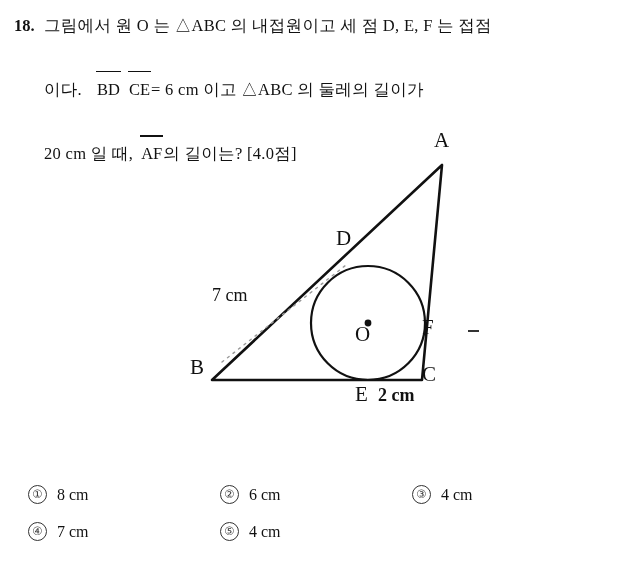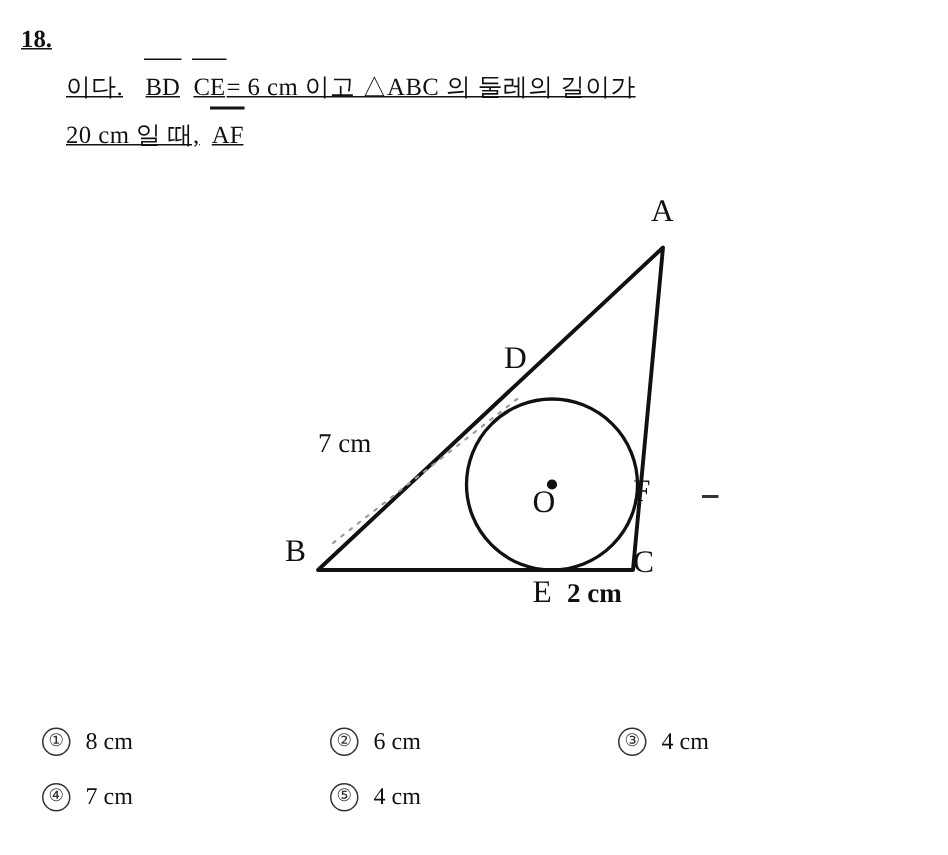--- a/index.html
+++ b/index.html
@@ -27,39 +27,39 @@
     left: 14px;
     top: 10px;
     width: 606px;
   }
   .q-line {
     display: flex;
     align-items: baseline;
     font-size: 16.5px;
     line-height: 1.95;
     white-space: nowrap;
-    text-decoration: underline;
   }
   .q-num {
     font-weight: bold;
     font-size: 16.5px;
     width: 30px;
     flex: none;
   }
   .q-indent {
     width: 30px;
     flex: none;
   }
   .q-text {
     letter-spacing: 0.3px;
   }
   .ovl {
     position: relative;
     display: inline-block;
     padding: 0 1px;
+    margin-top: 32px;
   }
   .ovl::before {
     content: "";
     position: absolute;
     left: 0;
     right: 0;
     top: -3px;
     height: 1.2px;
     background: #111;
   }
@@ -135,35 +135,37 @@
   }
 </style>
 </head>
 <body>
 
 <div class="page">
 
   <div class="question">
     <div class="q-line">
       <span class="q-num">18.</span>
+      <span class="q-text">그림에서 원 O 는 △ABC 의 내접원이고 세 점 D, E, F 는 접점</span>
     </div>
     <div class="q-line">
       <span class="q-indent"></span>
       <span class="q-text">이다.</span>
       <span class="sp-lg"></span>
       <span class="ovl">BD</span>
       <span class="sp"></span>
       <span class="ovl">CE</span>
       <span class="q-text">= 6 cm 이고  △ABC 의  둘레의  길이가</span>
     </div>
     <div class="q-line">
       <span class="q-indent"></span>
       <span class="q-text">20 cm 일 때,</span>
       <span class="sp"></span>
       <span class="ovl">AF</span>
+      <span class="q-text">의 길이는? [4.0점]</span>
     </div>
   </div>
 
   <div class="figure">
     <svg width="400" height="310" viewBox="0 0 400 310">
 
       <polygon points="292,35 272,250 62,250" fill="none" stroke="#111" stroke-width="2.6" stroke-linejoin="round"></polygon>
 
       <circle cx="218" cy="193" r="57" fill="none" stroke="#111" stroke-width="2.2"></circle>
 

